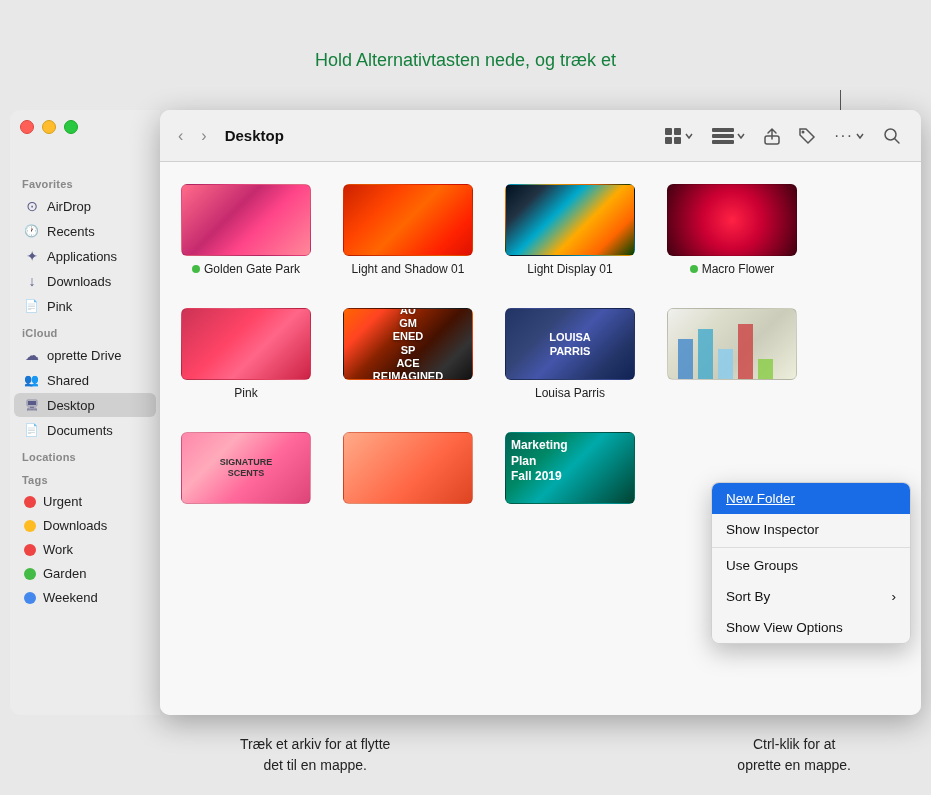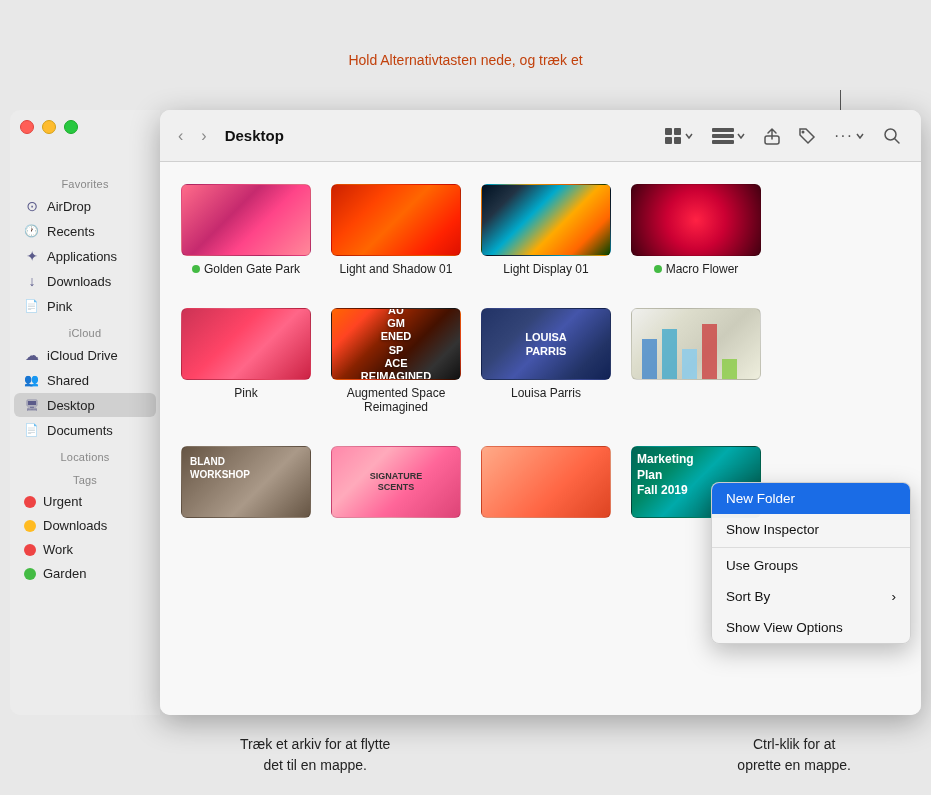--- a/index.html
+++ b/index.html
@@ -16,22 +16,22 @@
     .top-annotation {
       position: absolute;
       top: 0;
       left: 0;
       right: 0;
       height: 120px;
       display: flex;
       flex-direction: column;
       align-items: center;
       justify-content: center;
-      font-size: 14px;
-      color: #c2410c;
+      font-size: 18px;
+      color: #15803d;
       line-height: 1.5;
       text-align: center;
     }
 
     .annotation-line {
       position: absolute;
       top: 90px;
       right: 90px;
       width: 1px;
       height: 60px;
@@ -118,26 +118,25 @@
       height: 14px;
       border-radius: 50%;
     }
 
     .tl-red { background: #ff5f57; border: 1px solid #e0443e; }
     .tl-yellow { background: #febc2e; border: 1px solid #d4a017; }
     .tl-green { background: #28c840; border: 1px solid #1aab29; }
 
     .sidebar-section-label {
       font-size: 11px;
-      font-weight: 400;
+      font-weight: 700;
       color: #888;
       padding: 8px 12px 3px 12px;
       letter-spacing: 0.02em;
       text-transform: none;
-      text-align: center;
     }
 
     .sidebar-item {
       display: flex;
       align-items: center;
       padding: 4px 10px;
       gap: 7px;
       cursor: pointer;
       border-radius: 6px;
       margin: 1px 4px;
@@ -221,21 +220,21 @@
       overflow: hidden;
       position: relative;
       background: #f8f8f8;
       padding: 16px;
     }
 
     
     .file-grid {
       display: flex;
       flex-wrap: wrap;
-      gap: 20px 10px;
+      gap: 20px 22px;
     }
 
     .file-item {
       width: 140px;
       display: flex;
       flex-direction: column;
       align-items: center;
       cursor: pointer;
       padding: 6px;
       border-radius: 8px;
@@ -287,20 +286,21 @@
       font-size: 13.5px;
       color: #111;
       cursor: pointer;
       display: flex;
       align-items: center;
       justify-content: space-between;
     }
     .context-menu-item.highlighted {
       background: #1a6ce6;
       color: white;
+      text-decoration: underline;
     }
 
     .context-menu-divider {
       height: 1px;
       background: rgba(0,0,0,0.1);
       margin: 2px 0;
     }
 
     
     .img-golden-gate { background: linear-gradient(135deg, #ff6b8a 0%, #c62a6e 40%, #ff4488 60%, #ff8899 100%); }
@@ -385,21 +385,21 @@
     <span>Downloads</span>
   </div>
   <div class="sidebar-item">
     <span class="sidebar-icon" style="font-size:12px;">📄</span>
     <span>Pink</span>
   </div>
 
   <div class="sidebar-section-label">iCloud</div>
   <div class="sidebar-item">
     <span class="sidebar-icon">☁</span>
-    <span>iCloud Drive</span>
+    <span>oprette Drive</span>
   </div>
   <div class="sidebar-item">
     <span class="sidebar-icon" style="font-size:12px;">👥</span>
     <span>Shared</span>
   </div>
   <div class="sidebar-item active">
     <span class="sidebar-icon" style="font-size:11px;">🖥</span>
     <span>Desktop</span>
   </div>
   <div class="sidebar-item">
@@ -418,20 +418,24 @@
     <span class="tag-dot" style="background:#ffbb22;"></span>
     <span>Downloads</span>
   </div>
   <div class="sidebar-item">
     <span class="tag-dot" style="background:#ee4444;"></span>
     <span>Work</span>
   </div>
   <div class="sidebar-item">
     <span class="tag-dot" style="background:#44bb44;"></span>
     <span>Garden</span>
+  </div>
+  <div class="sidebar-item">
+    <span class="tag-dot" style="background:#4488ee;"></span>
+    <span>Weekend</span>
   </div>
 </div>
 
 <div class="traffic-lights">
   <div class="traffic-light tl-red"></div>
   <div class="traffic-light tl-yellow"></div>
   <div class="traffic-light tl-green"></div>
 </div>
 
 <div class="finder-window">
@@ -527,23 +531,20 @@
         <div class="file-thumbnail img-pink"></div>
         <div class="file-label">
           <span>Pink</span>
         </div>
       </div>
 
       <div class="file-item">
         <div class="file-thumbnail img-augmented">
           <div class="aug-text">AU<br>GM<br>ENED<br>SP<br>ACE<br>REIMAGINED</div>
         </div>
-        <div class="file-label">
-          <span>Augmented Space Reimagined</span>
-        </div>
       </div>
 
       <div class="file-item">
         <div class="file-thumbnail img-louisa">
           <div class="louisa-text">LOUISA<br>PARRIS</div>
         </div>
         <div class="file-label">
           <span>Louisa Parris</span>
         </div>
       </div>
@@ -558,26 +559,20 @@
             <rect x="50" y="40" width="15" height="45" fill="#88ccee" opacity="0.8"></rect>
             <rect x="70" y="15" width="15" height="70" fill="#cc4444" opacity="0.8"></rect>
             <rect x="90" y="50" width="15" height="35" fill="#88cc44" opacity="0.8"></rect>
           </svg>
         </div>
         <div class="file-label">
           <span></span>
         </div>
       </div>
 
-      <div class="file-item">
-        <div class="file-thumbnail img-bland">
-          <div style="position:absolute;top:8px;left:8px;color:white;font-size:10px;font-weight:700;line-height:1.3;">BLAND<br>WORKSHOP</div>
-        </div>
-        <div class="file-label"></div>
-      </div>
 
       <div class="file-item">
         <div class="file-thumbnail img-signature">
           <div class="signature-text">SIGNATURE<br>SCENTS</div>
         </div>
         <div class="file-label"></div>
       </div>
 
       <div class="file-item">
         <div class="file-thumbnail img-lina">

